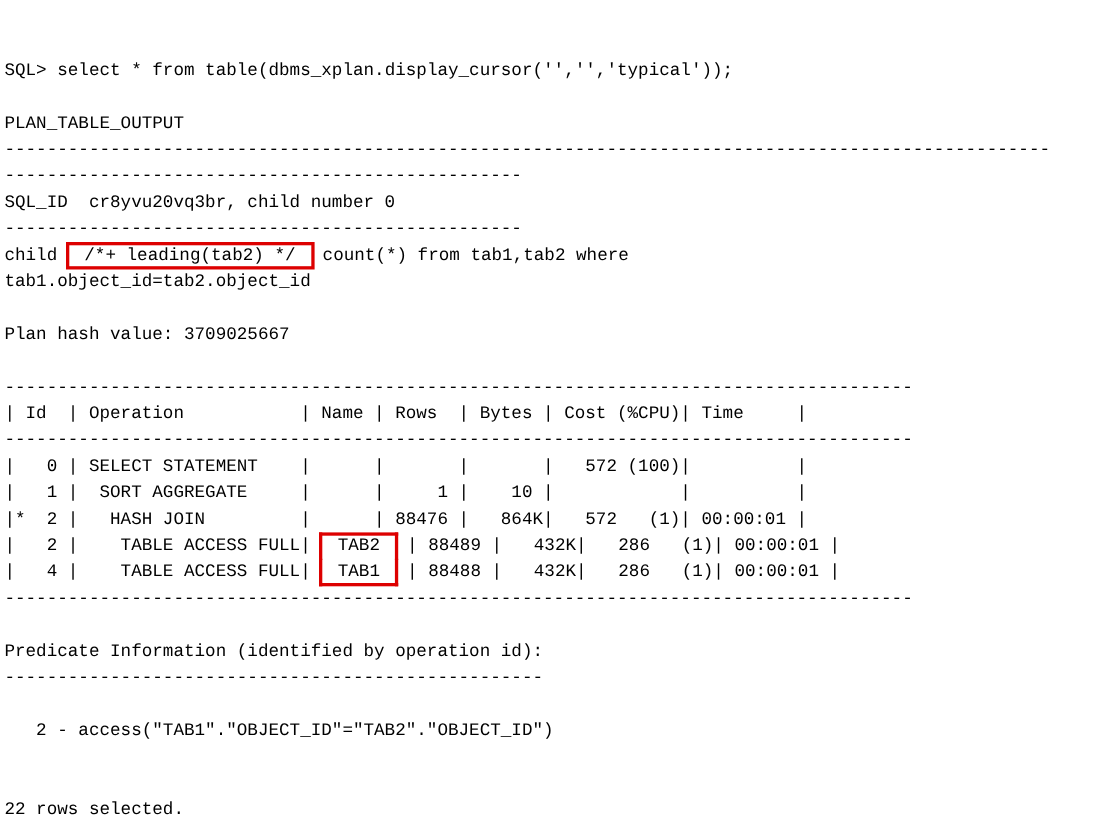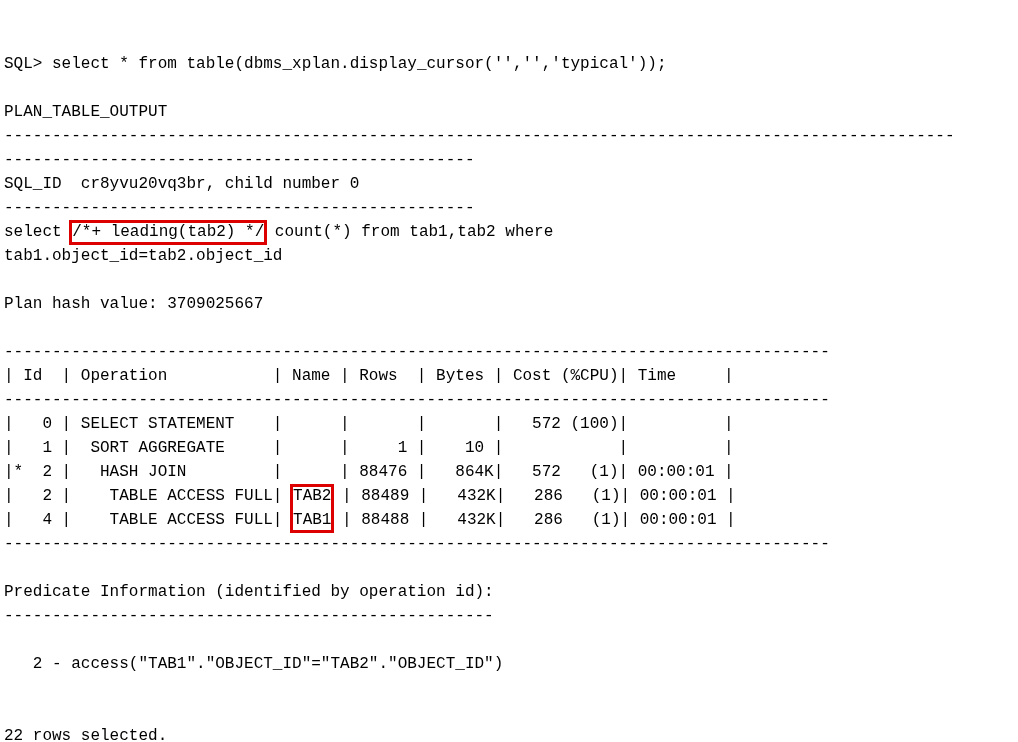--- a/index.html
+++ b/index.html
@@ -8,37 +8,37 @@
     color: #000;
     background: #fff;
     margin: 0;
     padding: 4px;
     white-space: pre;
     line-height: 1.5;
   }
   .hl {
     border: 3px solid #d00;
     display: inline-block;
-    padding: 0 0;
+    padding: 0 14px;
     margin: -3px -2px;
     line-height: 1.2;
     vertical-align: baseline;
   }
 </style>
 </head>
 <body>
 
 <span>SQL&gt; </span><span>select * from table(dbms_xplan.display_cursor('','','typical'));</span>
 
 <span>PLAN_TABLE_OUTPUT</span>
 <span>---------------------------------------------------------------------------------------------------</span>
 <span>-------------------------------------------------</span>
 <span>SQL_ID  cr8yvu20vq3br, child number 0</span>
 <span>-------------------------------------------------</span>
-<span>select </span><span class="hl">/*+ leading(tab2) */</span><span> count(*) from tab1,tab2 where</span>
+<span>child </span><span class="hl">/*+ leading(tab2) */</span><span> count(*) from tab1,tab2 where</span>
 <span>tab1.object_id=tab2.object_id</span>
 
 <span>Plan hash value: 3709025667</span>
 
 <span>--------------------------------------------------------------------------------------</span>
 <span>| Id  | Operation           | Name | Rows  | Bytes | Cost (%CPU)| Time     |</span>
 <span>--------------------------------------------------------------------------------------</span>
 <span>|   0 | SELECT STATEMENT    |      |       |       |   572 (100)|          |</span>
 <span>|   1 |  SORT AGGREGATE     |      |     1 |    10 |            |          |</span>
 <span>|*  2 |   HASH JOIN         |      | 88476 |   864K|   572   (1)| 00:00:01 |</span>

